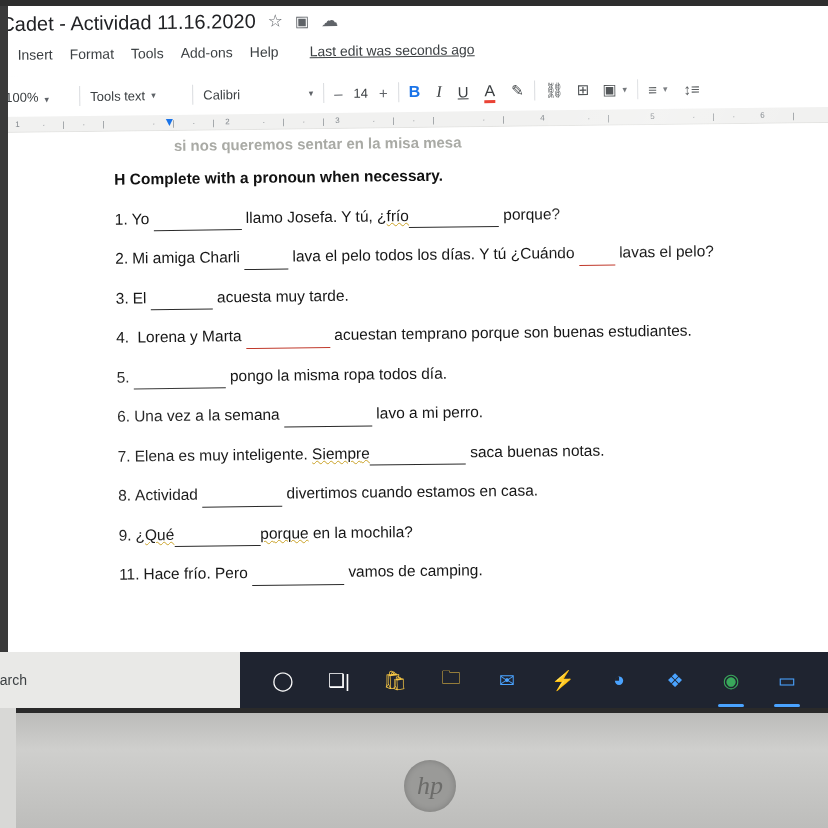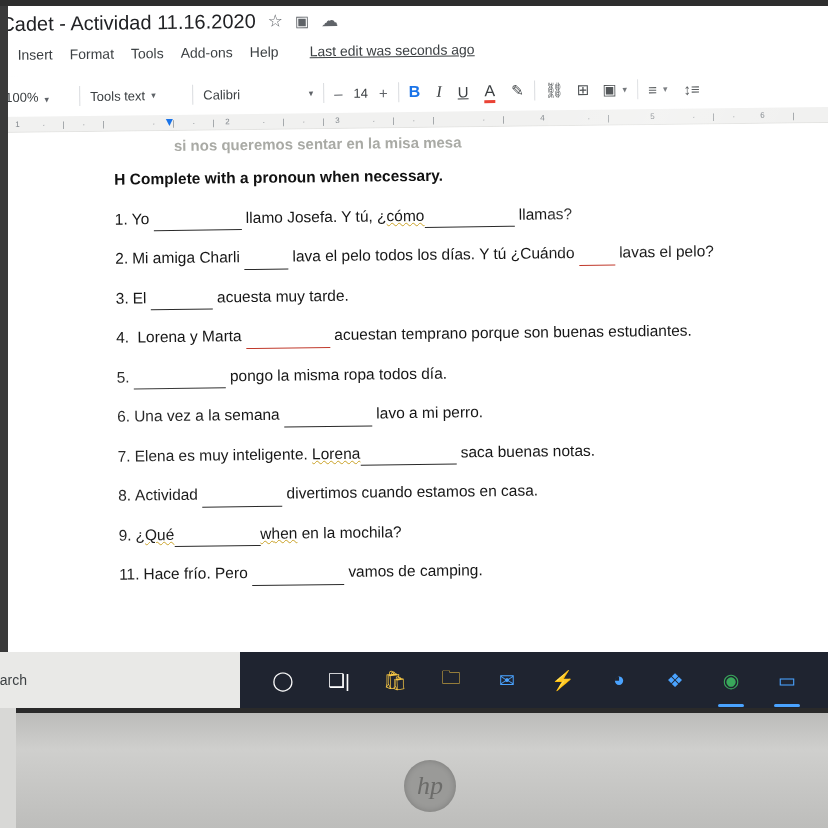--- a/index.html
+++ b/index.html
@@ -322,29 +322,29 @@
         <span class="rtick" style="left:805px">|</span>
         <span class="rmark">▼</span>
       </div>
     </div>
 
     <div class="page">
       <div class="doc-body">
         <div class="ghost-line">si nos queremos sentar en la misa mesa</div>
         <div class="heading">H Complete with a pronoun when necessary.</div>
         <div id="questions">
-            <div class="q"><span class="num">1.</span><span>Yo </span><span class="blank" style="width: 88px;">&nbsp;</span><span> llamo Josefa. Y tú, ¿</span><span class="squiggle">cómo</span><span class="blank" style="width: 90px;">&nbsp;</span><span> llamas?</span></div>
+            <div class="q"><span class="num">1.</span><span>Yo </span><span class="blank" style="width: 88px;">&nbsp;</span><span> llamo Josefa. Y tú, ¿</span><span class="squiggle">frío</span><span class="blank" style="width: 90px;">&nbsp;</span><span> porque?</span></div>
             <div class="q"><span class="num">2.</span><span>Mi amiga Charli </span><span class="blank" style="width: 44px;">&nbsp;</span><span> lava el pelo todos los días. Y tú ¿Cuándo </span><span class="redline" style="width: 36px;">&nbsp;</span><span> lavas el pelo?</span></div>
             <div class="q"><span class="num">3.</span><span>El </span><span class="blank" style="width: 62px;">&nbsp;</span><span> acuesta muy tarde.</span></div>
             <div class="q"><span class="num">4.</span><span>  Lorena y Marta  </span><span class="redline" style="width: 84px;">&nbsp;</span><span> acuestan temprano porque son buenas estudiantes.</span></div>
             <div class="q"><span class="num">5.</span><span class="blank" style="width: 92px;">&nbsp;</span><span> pongo la misma ropa todos </span><span class="sq">día</span><span>.</span></div>
             <div class="q"><span class="num">6.</span><span>Una vez a la semana </span><span class="blank" style="width: 88px;">&nbsp;</span><span> lavo a mi perro.</span></div>
-            <div class="q"><span class="num">7.</span><span>Elena es muy inteligente. </span><span class="squiggle">Lorena</span><span class="blank" style="width: 96px;">&nbsp;</span><span> saca buenas notas.</span></div>
+            <div class="q"><span class="num">7.</span><span>Elena es muy inteligente. </span><span class="squiggle">Siempre</span><span class="blank" style="width: 96px;">&nbsp;</span><span> saca buenas notas.</span></div>
             <div class="q"><span class="num">8.</span><span>Actividad </span><span class="blank" style="width: 80px;">&nbsp;</span><span> divertimos cuando estamos en casa.</span></div>
-            <div class="q"><span class="num">9.</span><span>¿</span><span class="squiggle">Qué</span><span class="blank" style="width: 86px;">&nbsp;</span><span class="squiggle">when</span><span> en la mochila?</span></div>
+            <div class="q"><span class="num">9.</span><span>¿</span><span class="squiggle">Qué</span><span class="blank" style="width: 86px;">&nbsp;</span><span class="squiggle">porque</span><span> en la mochila?</span></div>
             <div class="q"><span class="num">11.</span><span>Hace frío. Pero  </span><span class="blank" style="width: 92px;">&nbsp;</span><span> vamos de camping.</span></div>
           </div>
       </div>
     </div>
 
     <div class="glare" style="left:560px; top:0px; width:300px; height:260px; opacity:0.35;"></div>
     <div class="glare" style="left:0px; top:360px; width:240px; height:300px; opacity:0.18;"></div>
   </div>
 
   <div class="left-dark"></div>

